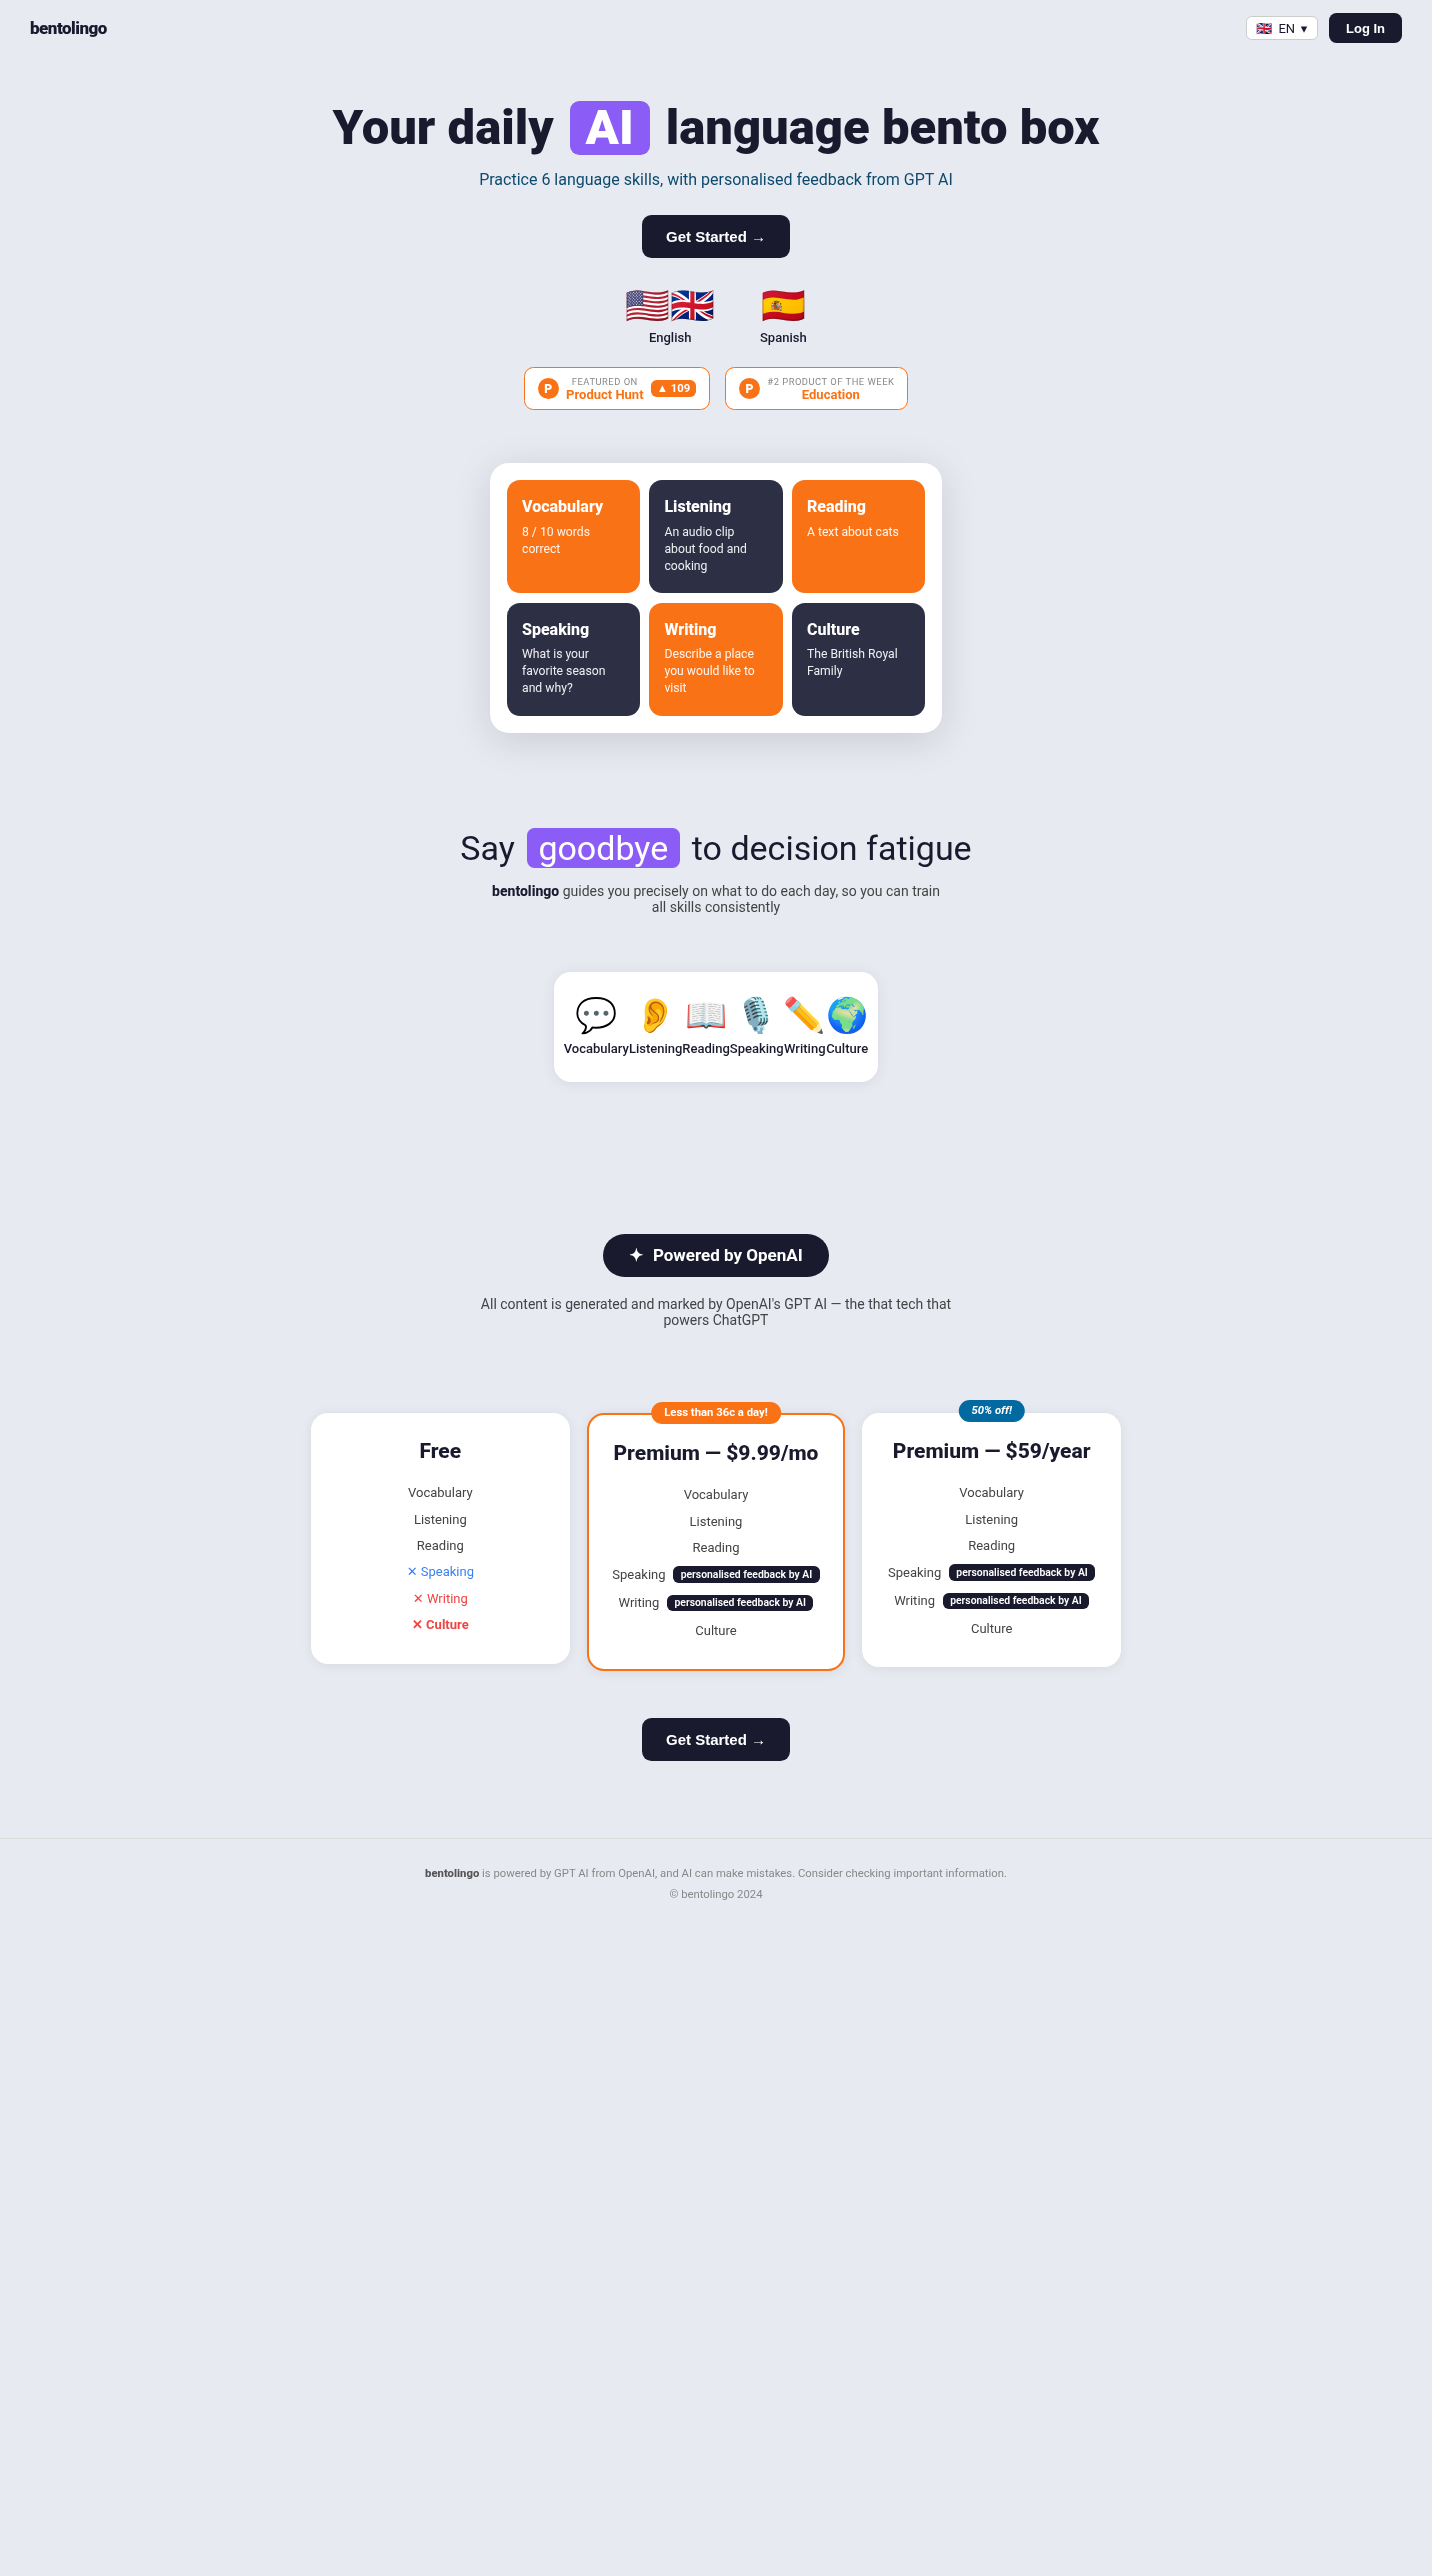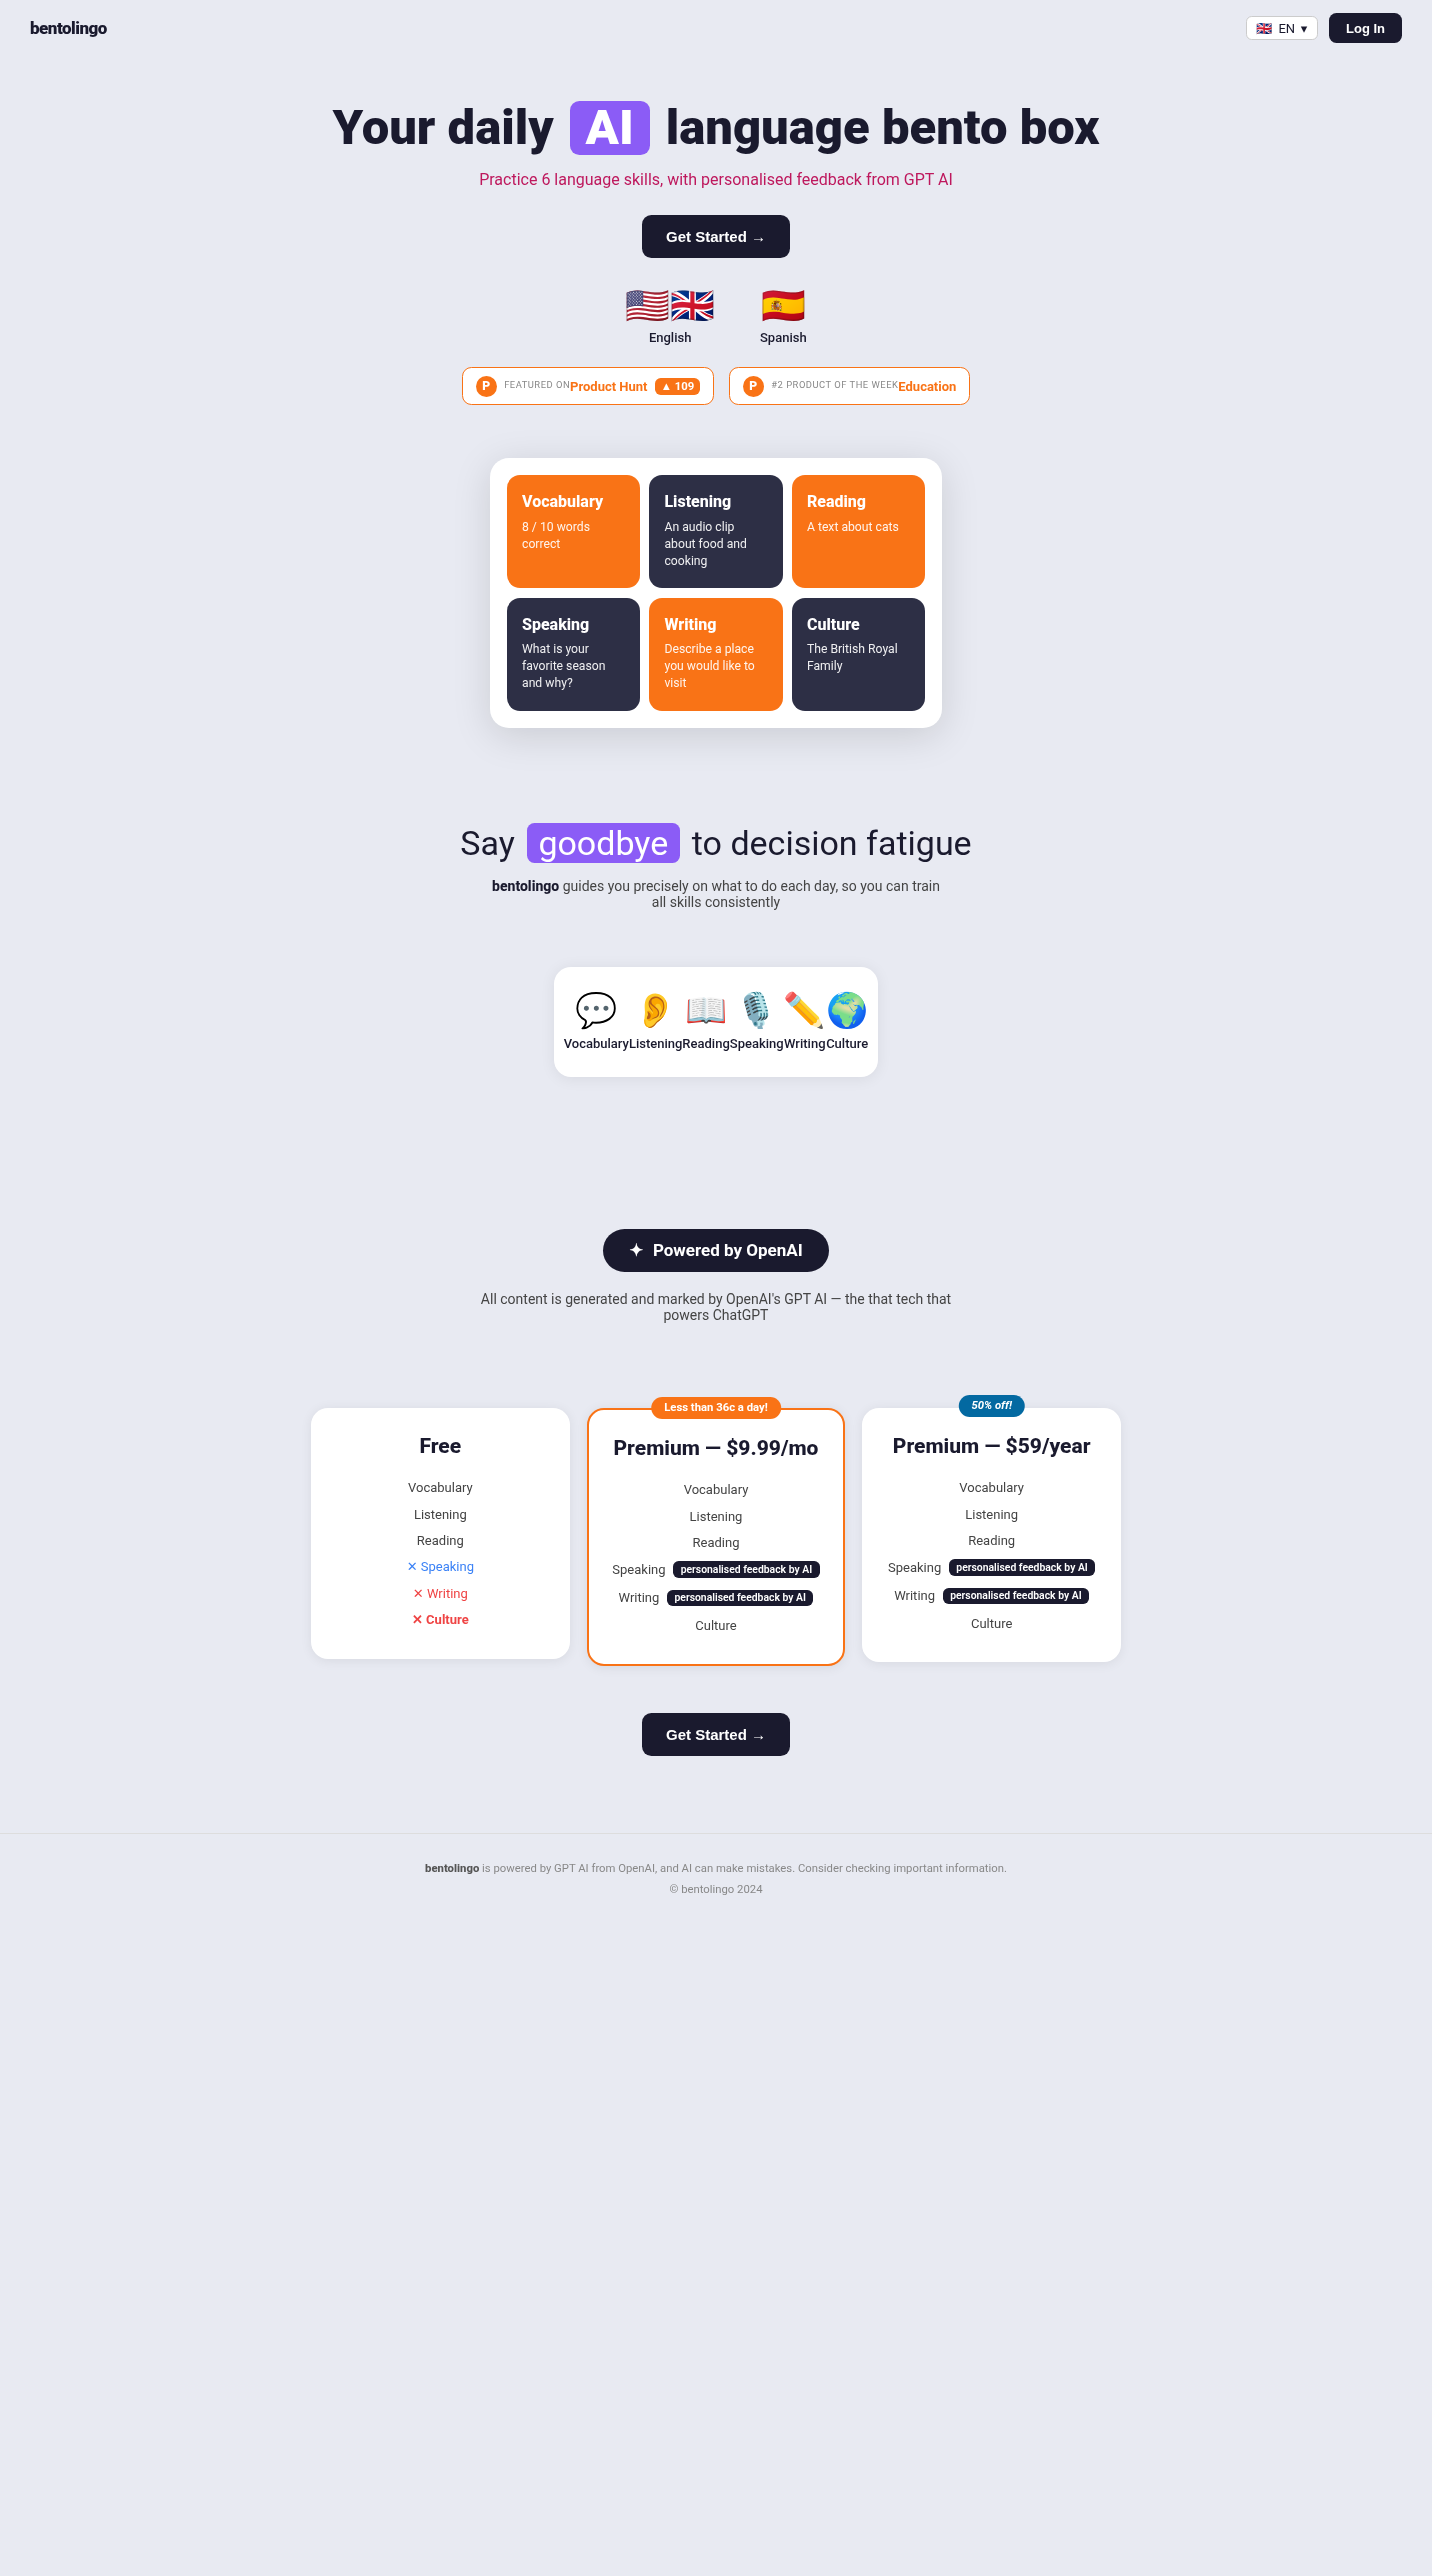--- a/index.html
+++ b/index.html
@@ -68,21 +68,21 @@
       background: #8b5cf6;
       color: white;
       border-radius: 9.4px;
       padding: 0 16px;
       font-size: 49px;
       font-weight: 900;
       margin: 0 3.8px;
     }
     .hero-sub {
       font-size: 16px;
-      color: #be185d;
+      color: #0c4a6e;
       margin-bottom: 26px;
     }
     .get-started-btn {
       display: inline-block;
       background: #1a1a2e;
       color: white;
       border: none;
       border-radius: 9.4px;
       padding: 13px 24px;
       font-size: 15px;
@@ -136,21 +136,21 @@
       border-radius: 50%;
       display: flex;
       align-items: center;
       justify-content: center;
       color: white;
       font-weight: 900;
       font-size: 12.2px;
     }
     .ph-badge .ph-text {
       display: flex;
-      flex-direction: row;
+      flex-direction: column;
     }
     .ph-badge .ph-label {
       font-size: 9.4px;
       color: #888;
       text-transform: uppercase;
       letter-spacing: 0.5px;
     }
     .ph-badge .ph-title {
       font-size: 13px;
       font-weight: 700;

